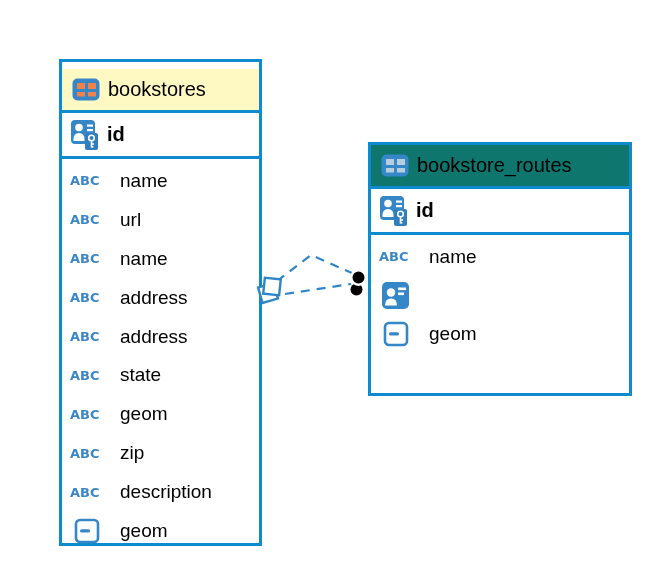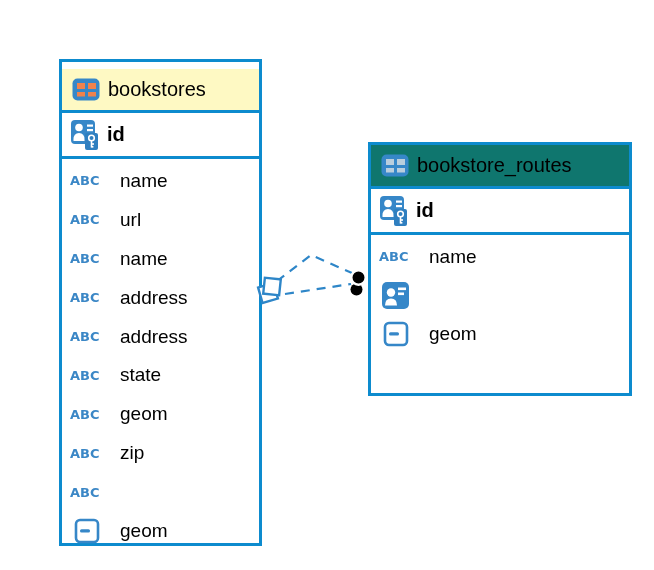--- a/index.html
+++ b/index.html
@@ -96,20 +96,21 @@
     <div class="col-row">
       <span class="abc">ABC</span>
       <span>geom</span>
     </div>
     <div class="col-row">
       <span class="abc">ABC</span>
       <span>zip</span>
     </div>
     <div class="col-row">
       <span class="abc">ABC</span>
+      <span>description</span>
     </div>
     <div class="col-row">
       <svg class="ico" style="margin:0 4px 0 4px" width="26" height="26" viewBox="0 0 26 26">
         <rect x="2" y="2" width="22" height="22" rx="4" fill="#fff" stroke="#3687c8" stroke-width="2.6"></rect>
         <rect x="6" y="11.3" width="10" height="3.2" rx="1.5" fill="#3687c8"></rect>
       </svg>
       <span>geom</span>
     </div>
   </div>
 

